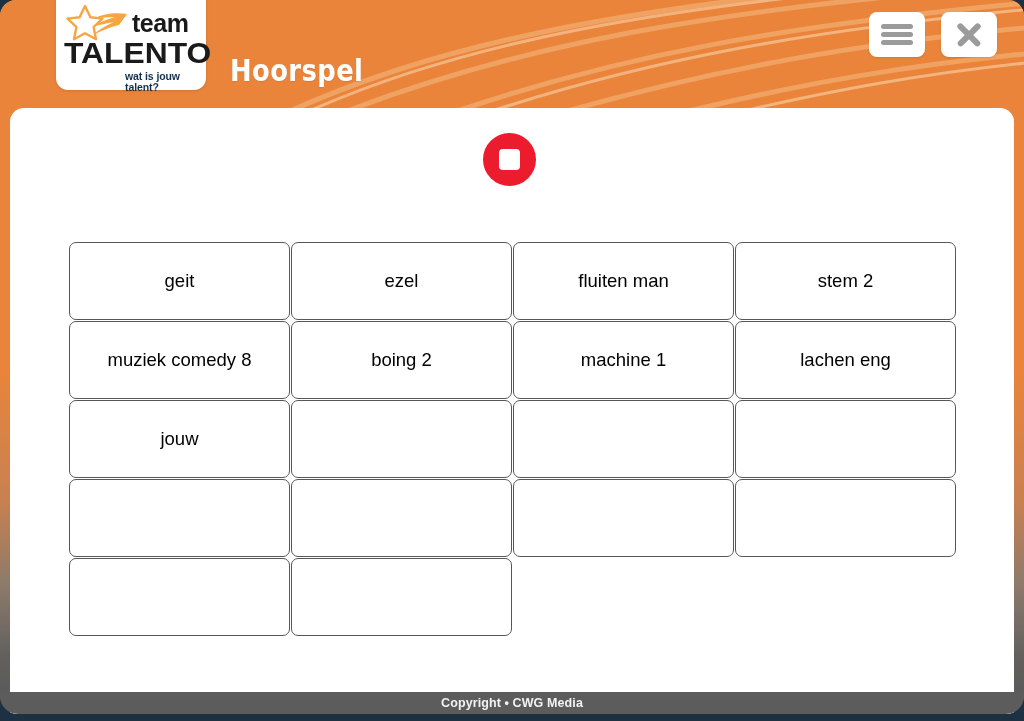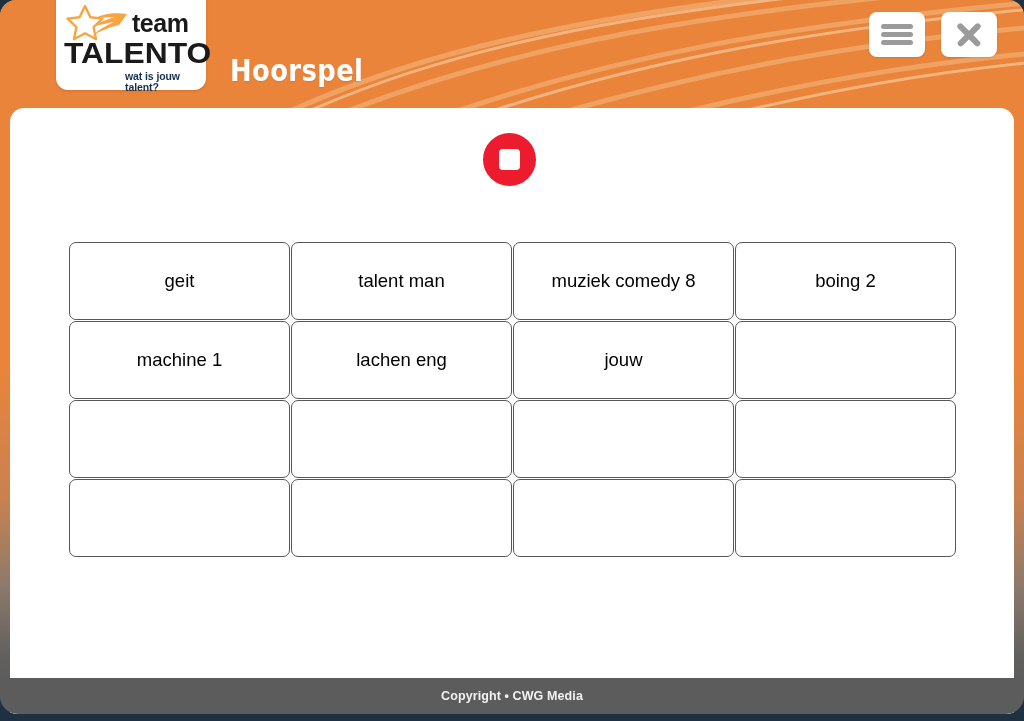--- a/index.html
+++ b/index.html
@@ -213,21 +213,21 @@
     padding: 0 6px;
     overflow: hidden;
   }
 
   
   #footer {
     position: absolute;
     left: 0;
     bottom: 0;
     width: 1024px;
-    height: 36px;
+    height: 22px;
     display: flex;
     align-items: center;
     justify-content: center;
     border-radius: 0 0 18px 18px;
   }
   #footer-text {
     font-size: 12.5px;
     font-weight: bold;
     color: #f2f2f2;
     letter-spacing: 0.1px;
@@ -284,21 +284,23 @@
   </div>
 
   <div id="content-panel">
 
     <div id="stop-button">
       <div id="stop-square"></div>
     </div>
 
     <div id="sound-grid" style="grid-template-columns: repeat(4, 1fr);">
         <div class="sound-cell">geit</div>
-        <div class="sound-cell">talent man</div>
+        <div class="sound-cell">ezel</div>
+        <div class="sound-cell">fluiten man</div>
+        <div class="sound-cell">stem 2</div>
         <div class="sound-cell">muziek comedy 8</div>
         <div class="sound-cell">boing 2</div>
         <div class="sound-cell">machine 1</div>
         <div class="sound-cell">lachen eng</div>
         <div class="sound-cell">jouw</div>
         <div class="sound-cell"></div>
         <div class="sound-cell"></div>
         <div class="sound-cell"></div>
         <div class="sound-cell"></div>
         <div class="sound-cell"></div>

